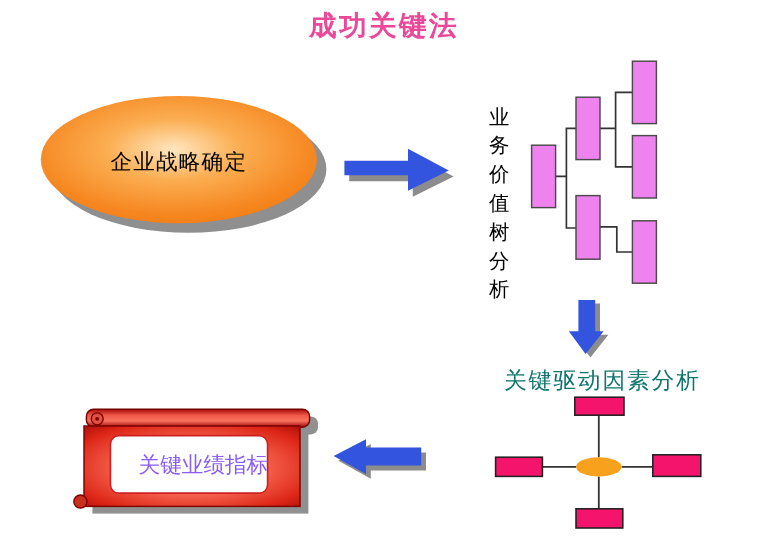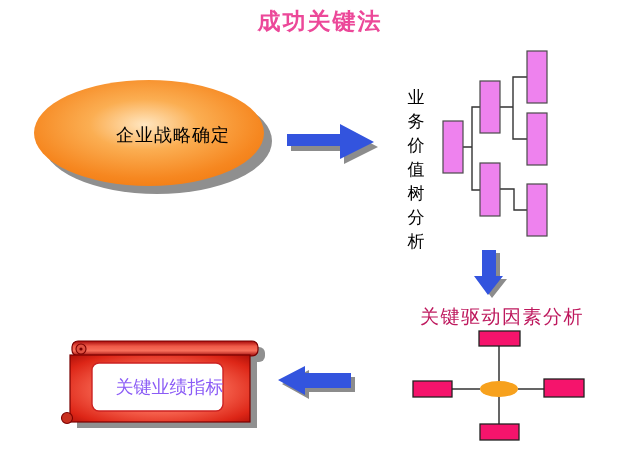--- a/index.html
+++ b/index.html
@@ -8,30 +8,30 @@
     font-family:"Liberation Serif","DejaVu Serif",serif;
   }
   #shapes{position:absolute;left:0;top:0;}
   .txt{position:absolute;color:#111;}
   .title{
     left:0;top:6px;width:640px;text-align:center;
     font-size:23px;font-weight:bold;letter-spacing:2px;color:#ec4899;
   }
   .ellipse-label{
     left:34px;top:123px;width:230px;text-align:center;
-    font-size:18px;letter-spacing:1px;color:#000;padding-left:24px;
+    font-size:18px;letter-spacing:1px;color:#000;
   }
   .vertical-label{
     left:405px;top:53px;width:22px;
     font-size:17px;line-height:24px;text-align:center;
     word-break:break-all;color:#000;margin-top:33px;
   }
   .driver-label{
     left:420px;top:304px;width:190px;
-    font-size:19px;letter-spacing:1.5px;color:#be185d;
+    font-size:19px;letter-spacing:1.5px;color:#0f766e;
   }
   .kpi-box{
     left:92px;top:363px;width:131px;height:48px;
     display:flex;flex-direction:column;justify-content:center;align-items:center;
   }
   .kpi-line{
     font-size:18px;font-weight:normal;line-height:22px;
     color:#8b5cf6;text-align:center;white-space:nowrap;margin-left:24px;
   }
 </style>

